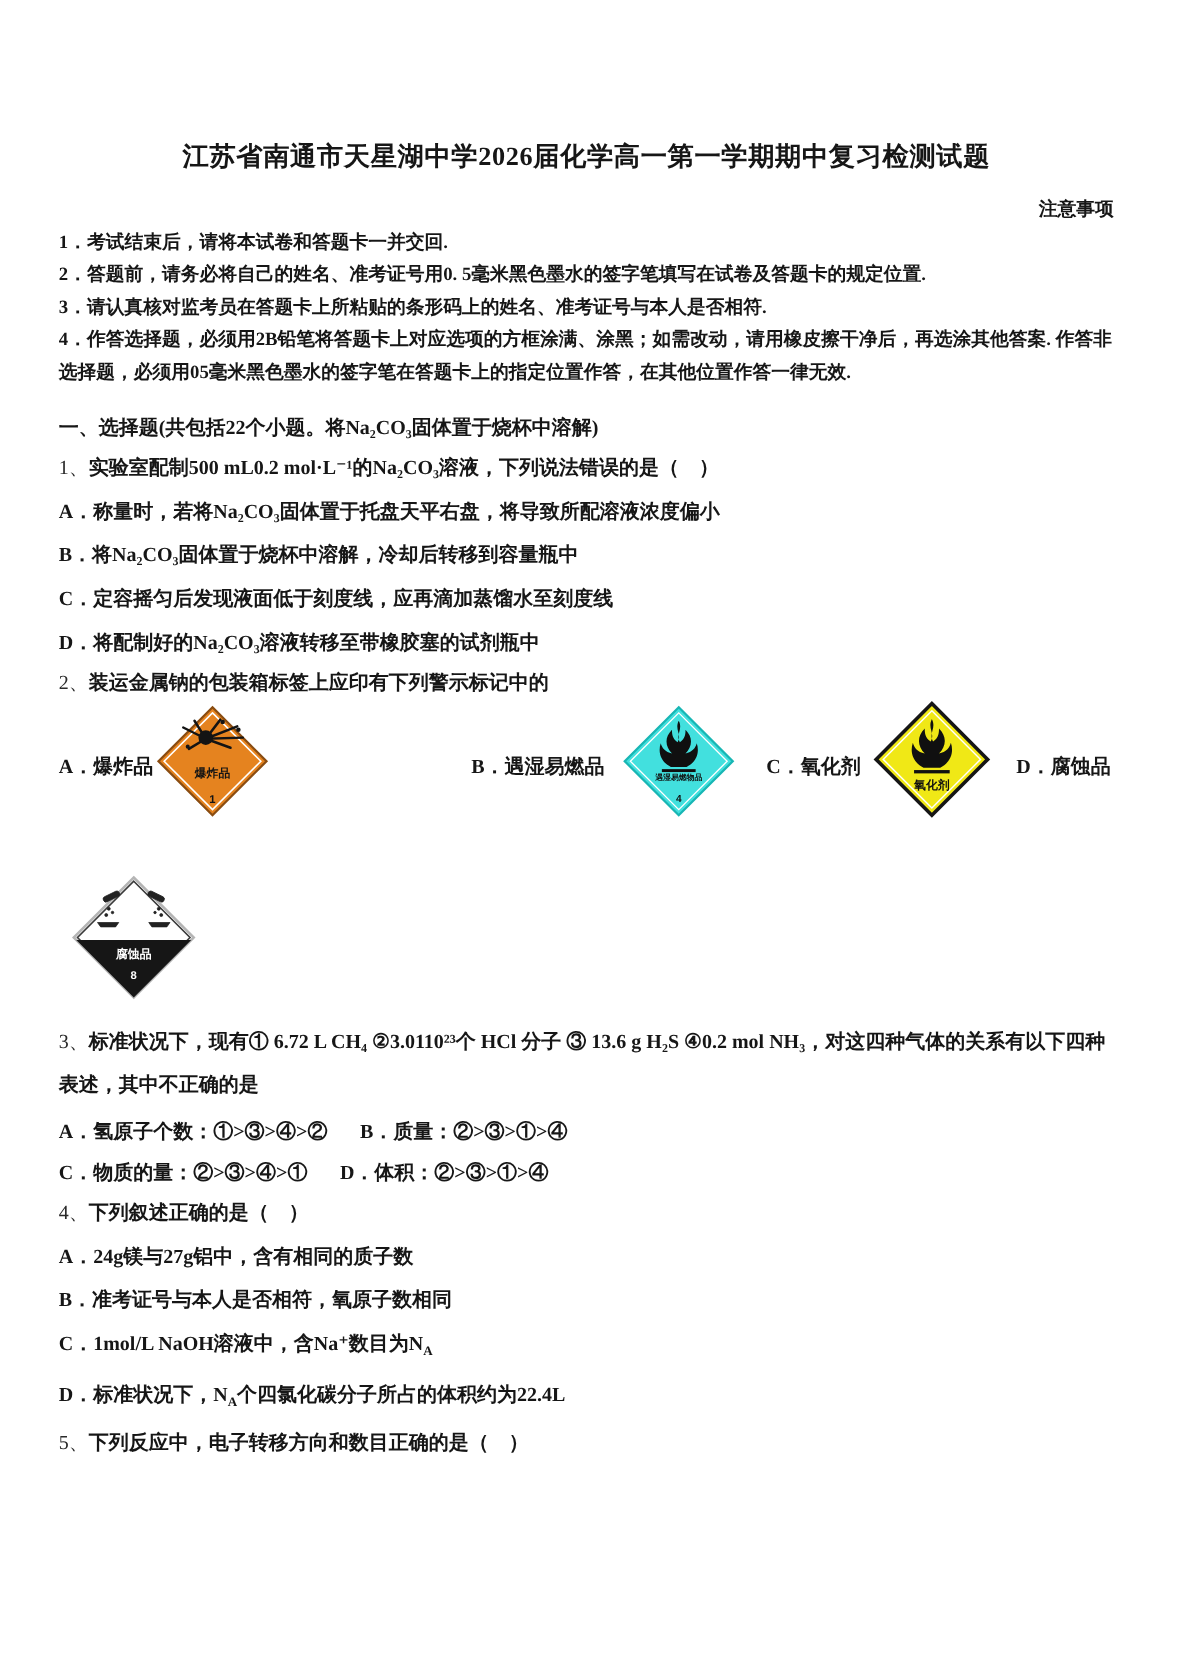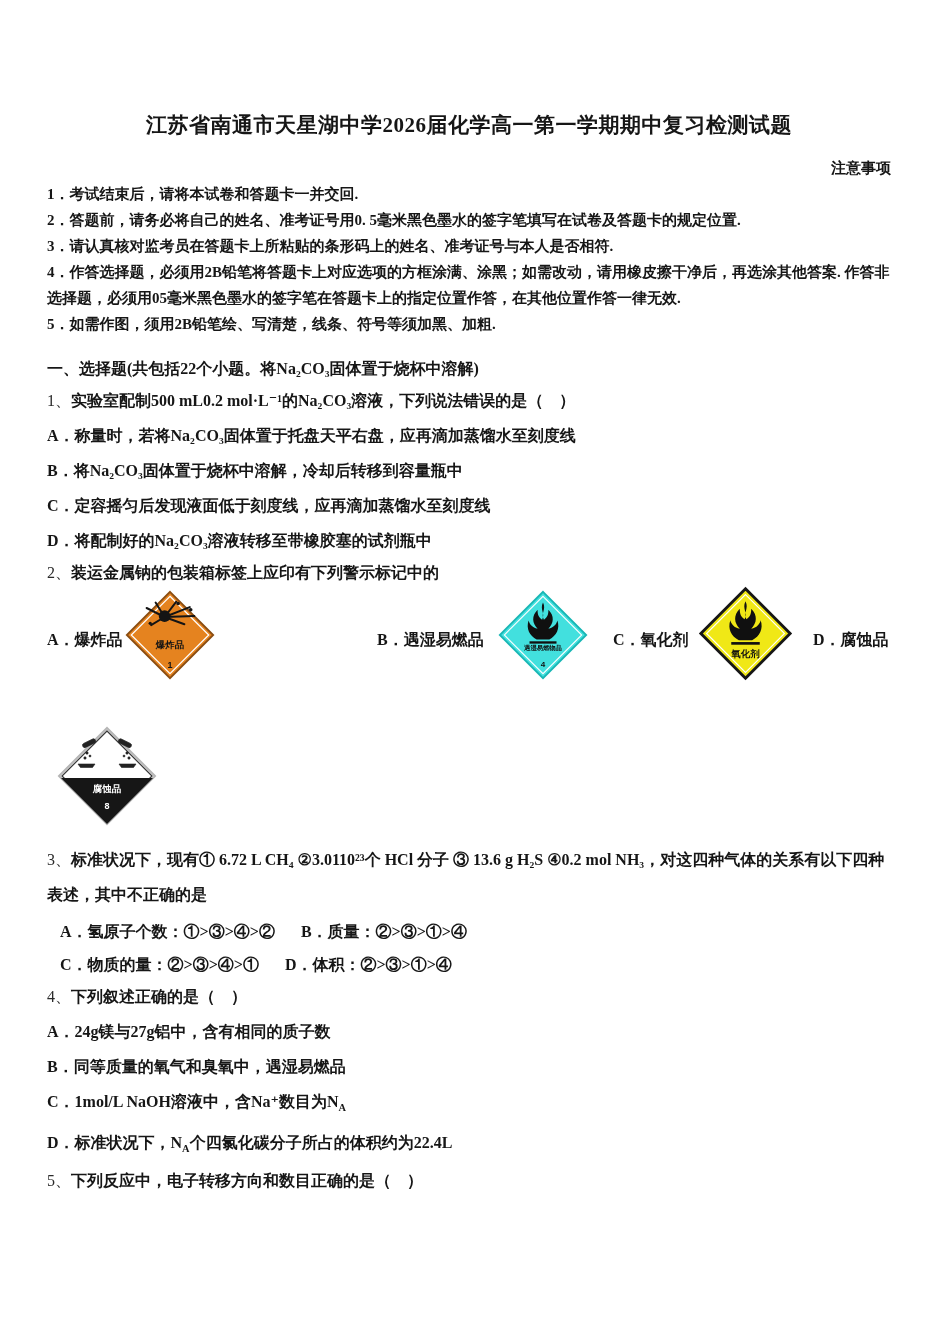--- a/index.html
+++ b/index.html
@@ -14,21 +14,21 @@
     font-size:21px;font-weight:bold;line-height:27px;letter-spacing:0.5px;
   }
   .notes-header{margin-top:16px;font-size:15px;font-weight:bold;line-height:26px;text-align:right;}
   .note{margin:0;font-size:15px;font-weight:bold;line-height:26px;}
   .section-header{margin:18px 0 0;font-size:16px;font-weight:bold;line-height:27px;}
   .q{margin:5px 0 0;font-size:16px;line-height:27px;}
   .q .qno{font-weight:normal;color:#2a2a2a;}
   .q .qtext{font-weight:bold;}
   .opt{margin:8px 0 0;font-size:16px;font-weight:bold;line-height:27px;}
   .q3text{line-height:35px;margin-top:16px;}
-  .optrow{margin:6px 13px 0;font-size:16px;font-weight:bold;line-height:27px;}
+  .optrow{margin:6px 0 0;font-size:16px;font-weight:bold;line-height:27px;}
   .optrow .half{display:inline-block;margin-right:26px;}
   sub{font-size:0.65em;}
 
   
   .signs-row{position:relative;height:100px;margin-top:0;}
   .sr-label{position:absolute;top:40px;font-size:16px;font-weight:bold;line-height:27px;white-space:nowrap;text-align:right;}
   .sign{position:absolute;text-align:center;}
   .sign svg{display:block;}
   .corrosive-block{margin:40px 0 0 10px;width:100px;height:100px;}
   svg text{font-family:"Liberation Sans","DejaVu Sans",sans-serif;}
@@ -38,26 +38,25 @@
 
 <div class="page">
 
   <div class="title">江苏省南通市天星湖中学2026届化学高一第一学期期中复习检测试题</div>
 
   <div class="notes-header">注意事项</div>
   <p class="note">1．考试结束后，请将本试卷和答题卡一并交回.</p>
   <p class="note">2．答题前，请务必将自己的姓名、准考证号用0. 5毫米黑色墨水的签字笔填写在试卷及答题卡的规定位置.</p>
   <p class="note">3．请认真核对监考员在答题卡上所粘贴的条形码上的姓名、准考证号与本人是否相符.</p>
   <p class="note">4．作答选择题，必须用2B铅笔将答题卡上对应选项的方框涂满、涂黑；如需改动，请用橡皮擦干净后，再选涂其他答案. 作答非选择题，必须用05毫米黑色墨水的签字笔在答题卡上的指定位置作答，在其他位置作答一律无效.</p>
-  <p class="note">5．如需作图，须用2B铅笔绘、写清楚，线条、符号等须加黑、加粗.</p>
 
   <p class="section-header">一、选择题(共包括22个小题。将Na₂CO₃固体置于烧杯中溶解)</p>
 
   <p class="q"><span class="qno">1、</span><span class="qtext">实验室配制500 mL0.2 mol·L⁻¹的Na₂CO₃溶液，下列说法错误的是（　）</span></p>
-  <p class="opt">A．称量时，若将Na₂CO₃固体置于托盘天平右盘，应再滴加蒸馏水至刻度线</p>
+  <p class="opt">A．称量时，若将Na₂CO₃固体置于托盘天平右盘，将导致所配溶液浓度偏小</p>
   <p class="opt">B．将Na₂CO₃固体置于烧杯中溶解，冷却后转移到容量瓶中</p>
   <p class="opt">C．定容摇匀后发现液面低于刻度线，应再滴加蒸馏水至刻度线</p>
   <p class="opt">D．将配制好的Na₂CO₃溶液转移至带橡胶塞的试剂瓶中</p>
 
   <p class="q"><span class="qno">2、</span><span class="qtext">装运金属钠的包装箱标签上应印有下列警示标记中的</span></p>
 
   <div class="signs-row">
     <span class="sr-label" style="left:0px">A．爆炸品</span>
 
     <div class="sign" style="left:78px;top:4px">
@@ -139,19 +138,19 @@
   <p class="q q3text"><span class="qno">3、</span><span class="qtext">标准状况下，现有① 6.72 L CH₄ ②3.0110²³个 HCl 分子 ③ 13.6 g H₂S ④0.2 mol NH₃，对这四种气体的关系有以下四种表述，其中不正确的是</span></p>
   <div class="optrow">
     <span class="half">A．氢原子个数：①&gt;③&gt;④&gt;②</span><span class="half">B．质量：②&gt;③&gt;①&gt;④</span>
   </div>
   <div class="optrow">
     <span class="half">C．物质的量：②&gt;③&gt;④&gt;①</span><span class="half">D．体积：②&gt;③&gt;①&gt;④</span>
   </div>
 
   <p class="q"><span class="qno">4、</span><span class="qtext">下列叙述正确的是（　）</span></p>
   <p class="opt">A．24g镁与27g铝中，含有相同的质子数</p>
-  <p class="opt">B．同等质量的氧气和臭氧中，遇湿易燃品</p>
+  <p class="opt">B．准考证号与本人是否相符，氧原子数相同</p>
   <p class="opt">C．1mol/L NaOH溶液中，含Na⁺数目为N<sub>A</sub></p>
   <p class="opt">D．标准状况下，N<sub>A</sub>个四氯化碳分子所占的体积约为22.4L</p>
 
   <p class="q"><span class="qno">5、</span><span class="qtext">下列反应中，电子转移方向和数目正确的是（　）</span></p>
 
 </div>
 
 </body></html>

